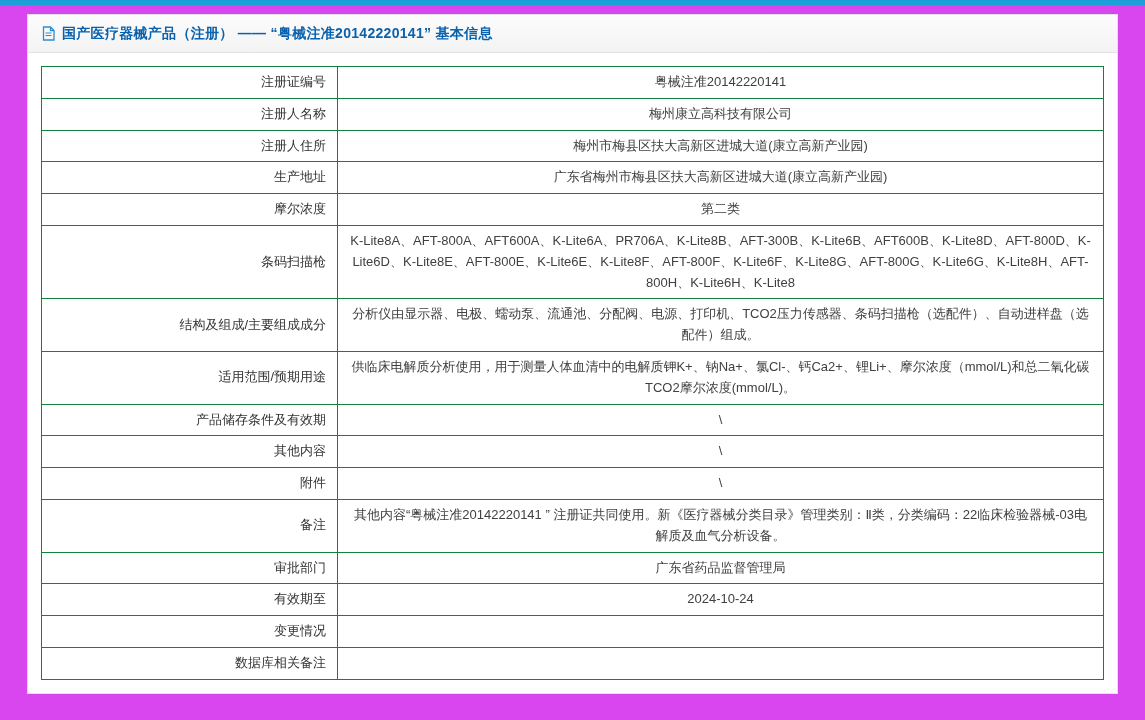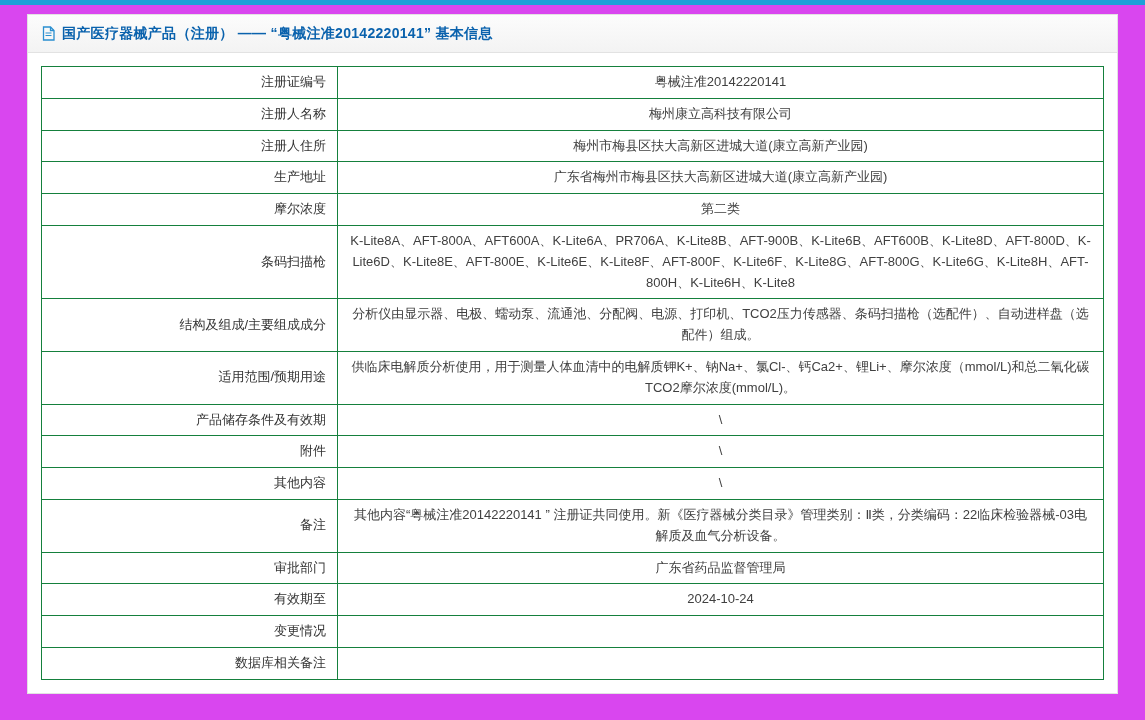--- a/index.html
+++ b/index.html
@@ -115,45 +115,45 @@
   </tr>
 
 
   <tr>
     <td class="label-cell">摩尔浓度</td>
     <td class="value-cell">第二类</td>
   </tr>
 
   <tr>
     <td class="label-cell">条码扫描枪</td>
-    <td class="value-cell">K-Lite8A、AFT-800A、AFT600A、K-Lite6A、PR706A、K-Lite8B、AFT-900B、K-Lite6B、AFT600B、K-Lite8D、AFT-800D、K-Lite6D、K-Lite8E、AFT-800E、K-Lite6E、K-Lite8F、AFT-800F、K-Lite6F、K-Lite8G、AFT-800G、K-Lite6G、K-Lite8H、AFT-800H、K-Lite6H、K-Lite8</td>
+    <td class="value-cell">K-Lite8A、AFT-800A、AFT600A、K-Lite6A、PR706A、K-Lite8B、AFT-300B、K-Lite6B、AFT600B、K-Lite8D、AFT-800D、K-Lite6D、K-Lite8E、AFT-800E、K-Lite6E、K-Lite8F、AFT-800F、K-Lite6F、K-Lite8G、AFT-800G、K-Lite6G、K-Lite8H、AFT-800H、K-Lite6H、K-Lite8</td>
   </tr>
 
   <tr>
     <td class="label-cell">结构及组成/主要组成成分</td>
     <td class="value-cell">分析仪由显示器、电极、蠕动泵、流通池、分配阀、电源、打印机、TCO2压力传感器、条码扫描枪（选配件）、自动进样盘（选配件）组成。</td>
   </tr>
 
   <tr>
     <td class="label-cell">适用范围/预期用途</td>
     <td class="value-cell">供临床电解质分析使用，用于测量人体血清中的电解质钾K+、钠Na+、氯Cl-、钙Ca2+、锂Li+、摩尔浓度（mmol/L)和总二氧化碳TCO2摩尔浓度(mmol/L)。</td>
   </tr>
 
   <tr>
     <td class="label-cell">产品储存条件及有效期</td>
     <td class="value-cell">\</td>
   </tr>
 
   <tr>
-    <td class="label-cell">附件</td>
+    <td class="label-cell">其他内容</td>
     <td class="value-cell">\</td>
   </tr>
 
   <tr>
-    <td class="label-cell">其他内容</td>
+    <td class="label-cell">附件</td>
     <td class="value-cell">\</td>
   </tr>
 
   <tr>
     <td class="label-cell">备注</td>
     <td class="value-cell">其他内容“粤械注准20142220141 ” 注册证共同使用。新《医疗器械分类目录》管理类别：Ⅱ类，分类编码：22临床检验器械-03电解质及血气分析设备。</td>
   </tr>
 
   <tr>
     <td class="label-cell">审批部门</td>

